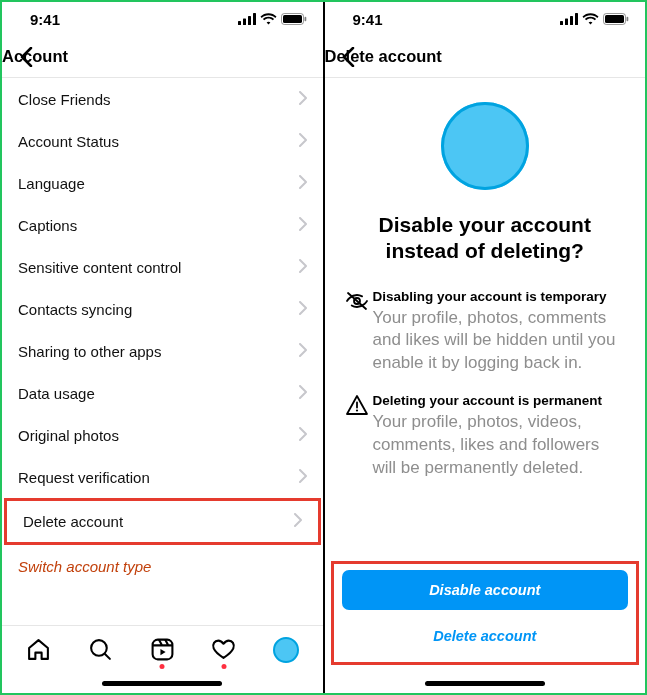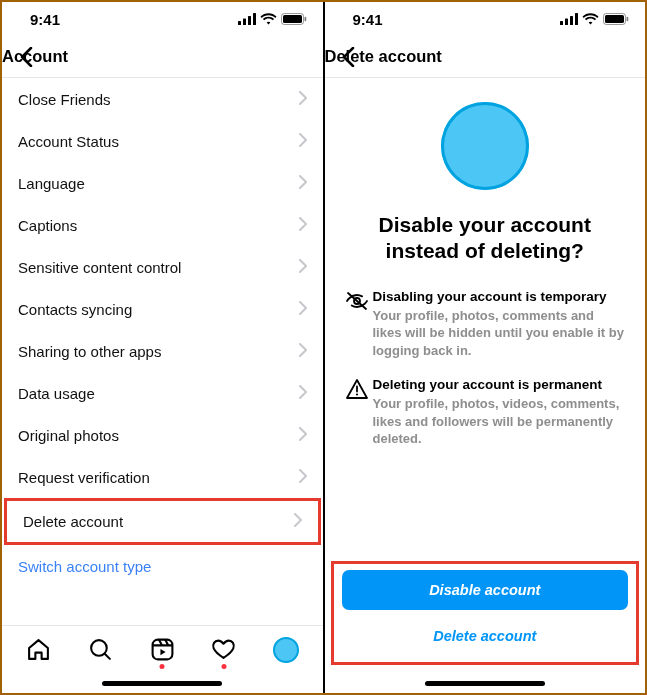--- a/index.html
+++ b/index.html
@@ -8,21 +8,21 @@
     height: 695px;
     font-family: -apple-system, "Helvetica Neue", Arial, sans-serif;
     background: #fff;
     color: #000;
     overflow: hidden;
   }
   .frame {
     display: flex;
     width: 647px;
     height: 695px;
-    border: 2px solid #a16207;
+    border: 2px solid #22c55e;
   }
   .screen {
     position: relative;
     flex: 1;
     height: 100%;
     border-right: 2px solid #000;
     display: flex;
     flex-direction: column;
     background: #fff;
   }
@@ -63,21 +63,21 @@
   .row {
     display: flex;
     align-items: center;
     justify-content: space-between;
     padding: 12px 16px;
     font-size: 15px;
     color: #111;
     min-height: 42px;
   }
   .row .chev { color: #c7c7cc; }
-  .row.blue { color: #3b82f6; }
+  .row.blue { color: #c2410c; font-style: italic; }
   .highlight {
     border: 3px solid #E53B2E;
     margin: 0 2px;
   }
   
   .tabbar {
     height: 48px;
     border-top: 1px solid #e6e6e6;
     display: flex;
     align-items: center;
@@ -117,21 +117,21 @@
     margin-bottom: 24px;
   }
   .info {
     display: flex;
     gap: 4px;
     margin-bottom: 18px;
   }
   .info .icon { flex-shrink: 0; width: 24px; margin-top: 1px;}
   .info .txt { flex: 1; }
   .info .h { font-weight: 700; font-size: 13.5px; margin-bottom: 3px;}
-  .info .p { font-size: 13px; color: #8E8E8E; line-height: 1.35; font-weight: bold;}
+  .info .p { font-size: 17px; color: #8E8E8E; line-height: 1.35;}
   .btns {
     padding: 6px 8px 8px;
     margin: 0 6px 8px;
     border: 3px solid #E53B2E;
     font-style: italic;
   }
   .btn-primary {
     background: #0095F6;
     color: #fff;
     font-weight: 600;

